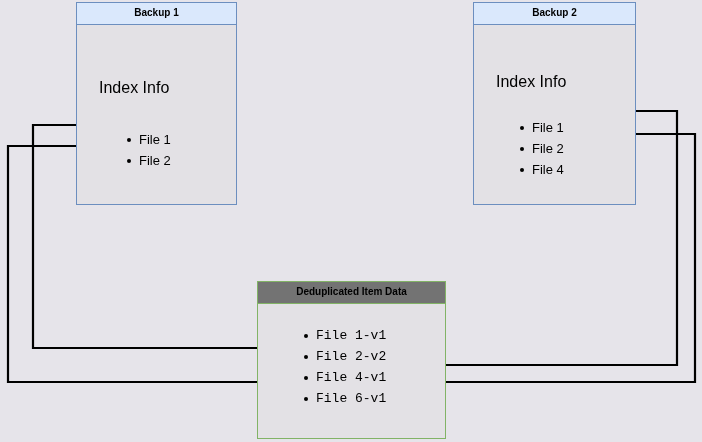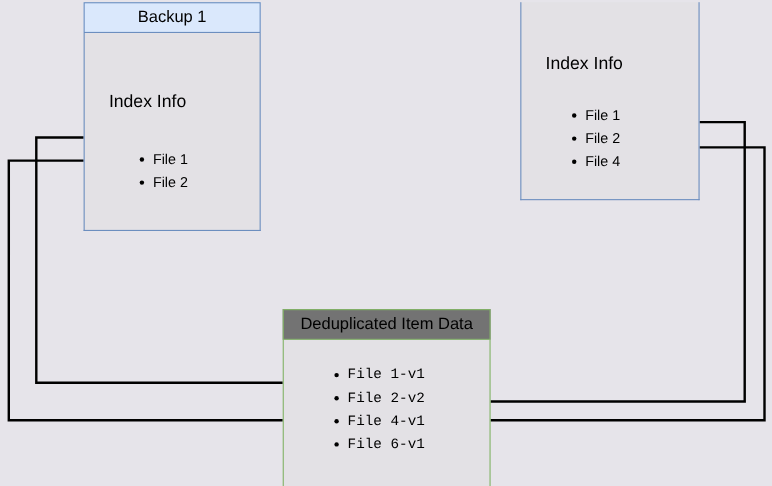--- a/index.html
+++ b/index.html
@@ -10,22 +10,22 @@
     overflow:hidden;
     position:relative;
   }
   #canvas{position:absolute;left:0;top:0;width:702px;height:442px;}
   .edges{position:absolute;left:0;top:0;width:702px;height:442px;}
   .box{position:absolute;box-sizing:border-box;}
   .box .hdr{
     box-sizing:border-box;
     width:100%;
     text-align:center;
-    font-weight:normal;
-    font-size:15px;
+    font-weight:bold;
+    font-size:10px;
     color:#000;
     line-height:1;
     padding:5px 0 6px 0;
   }
   .box .body{
     box-sizing:border-box;
     width:100%;
     background:#e3e1e5;
     position:relative;
   }
@@ -90,20 +90,21 @@
     <div class="body" style="height:180px;">
       <div class="idxlabel" style="left:22px;top:54px;">Index Info</div>
       <ul class="files" style="left:48px;top:104px;">
         <li>File 1</li>
         <li>File 2</li>
       </ul>
     </div>
   </div>
 
   <div class="box blue" style="left:473px;top:2px;width:163px;height:202px;">
+    <div class="hdr">Backup 2</div>
     <div class="body" style="height:180px;">
       <div class="idxlabel" style="left:22px;top:48px;">Index Info</div>
       <ul class="files" style="left:44px;top:92px;">
         <li>File 1</li>
         <li>File 2</li>
         <li>File 4</li>
       </ul>
     </div>
   </div>
 

